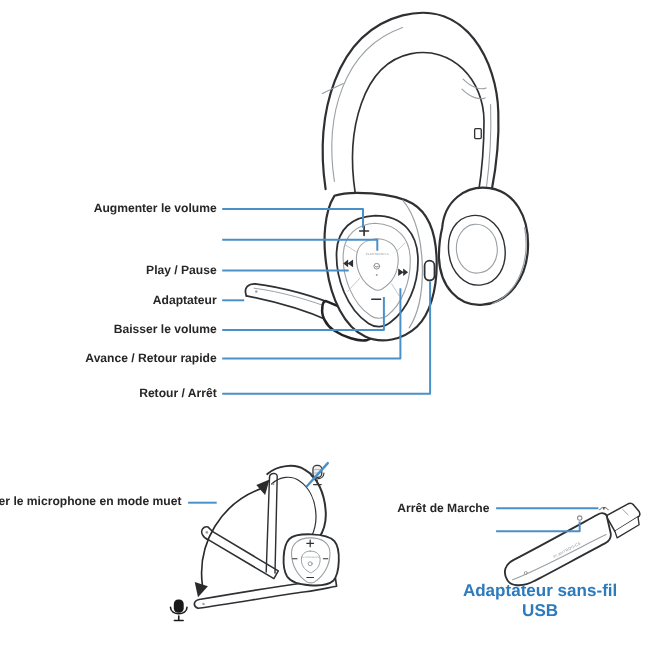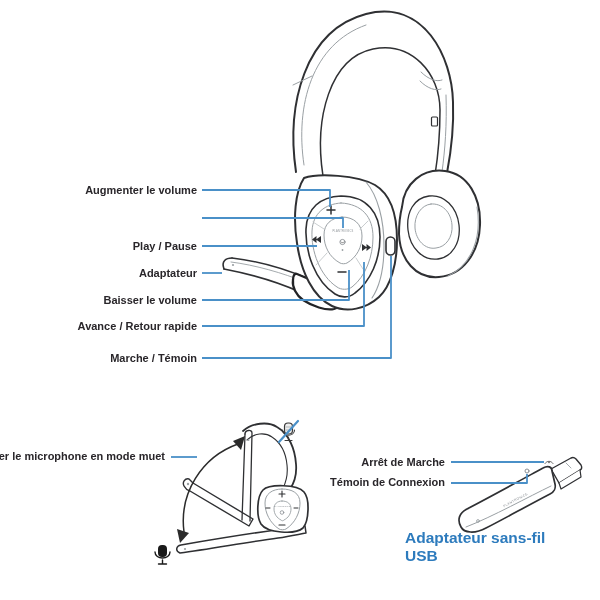--- a/index.html
+++ b/index.html
@@ -2,21 +2,21 @@
 <html><head>
 <meta charset="utf-8">
 <style>
   html,body{margin:0;padding:0;background:#ffffff;}
   #canvas{position:relative;width:600px;height:600px;background:#ffffff;overflow:hidden;
           font-family:"Liberation Sans",sans-serif;}
   #art{position:absolute;left:0;top:0;width:600px;height:600px;}
   .lbl{position:absolute;font:600 11px/13px "Liberation Sans",sans-serif;color:#29262a;
        white-space:nowrap;text-align:right;}
   .cap{position:absolute;font:600 15.5px/18px "Liberation Sans",sans-serif;color:#2d7bbd;
-       }
+       text-align:center;}
 </style>
 </head>
 <body>
 
 <div id="canvas">
 
   <svg id="art" viewBox="0 0 600 600">
 
     <g fill="none" stroke-linecap="round" stroke-linejoin="round">
 
@@ -156,21 +156,20 @@
         <path d="M 451,483 H 527 V 474"></path>
       </g>
     </g>
   </svg>
 
   <div class="lbl" style="top:184px;right:403px;text-align:center;">Augmenter le volume</div>
   <div class="lbl" style="top:240px;right:403px;">Play / Pause</div>
   <div class="lbl" style="top:267px;right:403px;">Adaptateur</div>
   <div class="lbl" style="top:294px;right:403px;text-align:center;">Baisser le volume</div>
   <div class="lbl" style="top:320px;right:403px;text-align:right;">Avance / Retour rapide</div>
-  <div class="lbl" style="top:352px;right:403px;">Marche / Témoin</div>
+  <div class="lbl" style="top:352px;right:403px;">Retour / Arrêt</div>
 
   <div class="lbl" style="top:450px;right:435px;">Basculer le microphone en mode muet</div>
 
   <div class="lbl" style="top:456px;right:155px;">Arrêt de Marche</div>
-  <div class="lbl" style="top:476px;right:155px;">Témoin de Connexion</div>
 
   <div class="cap" style="left:405px;top:529px;width:172px;">Adaptateur sans-fil USB</div>
 </div>
 
 </body></html>

